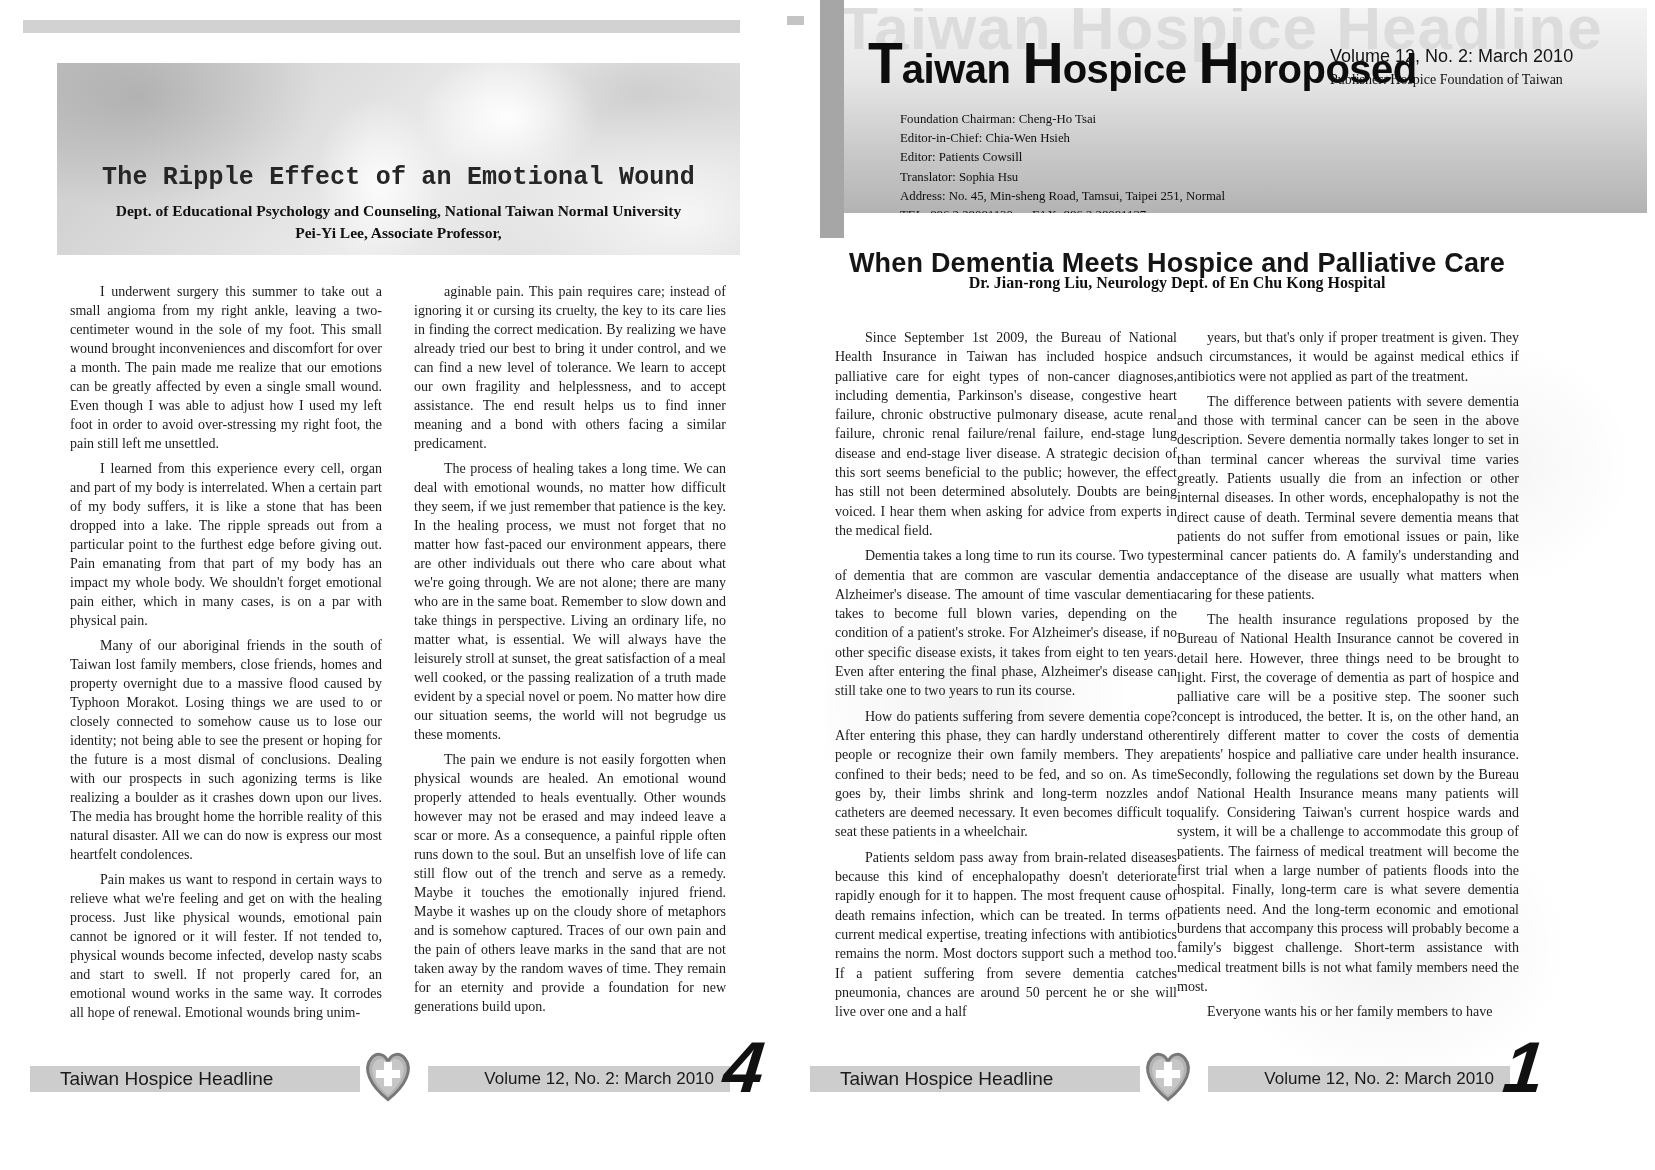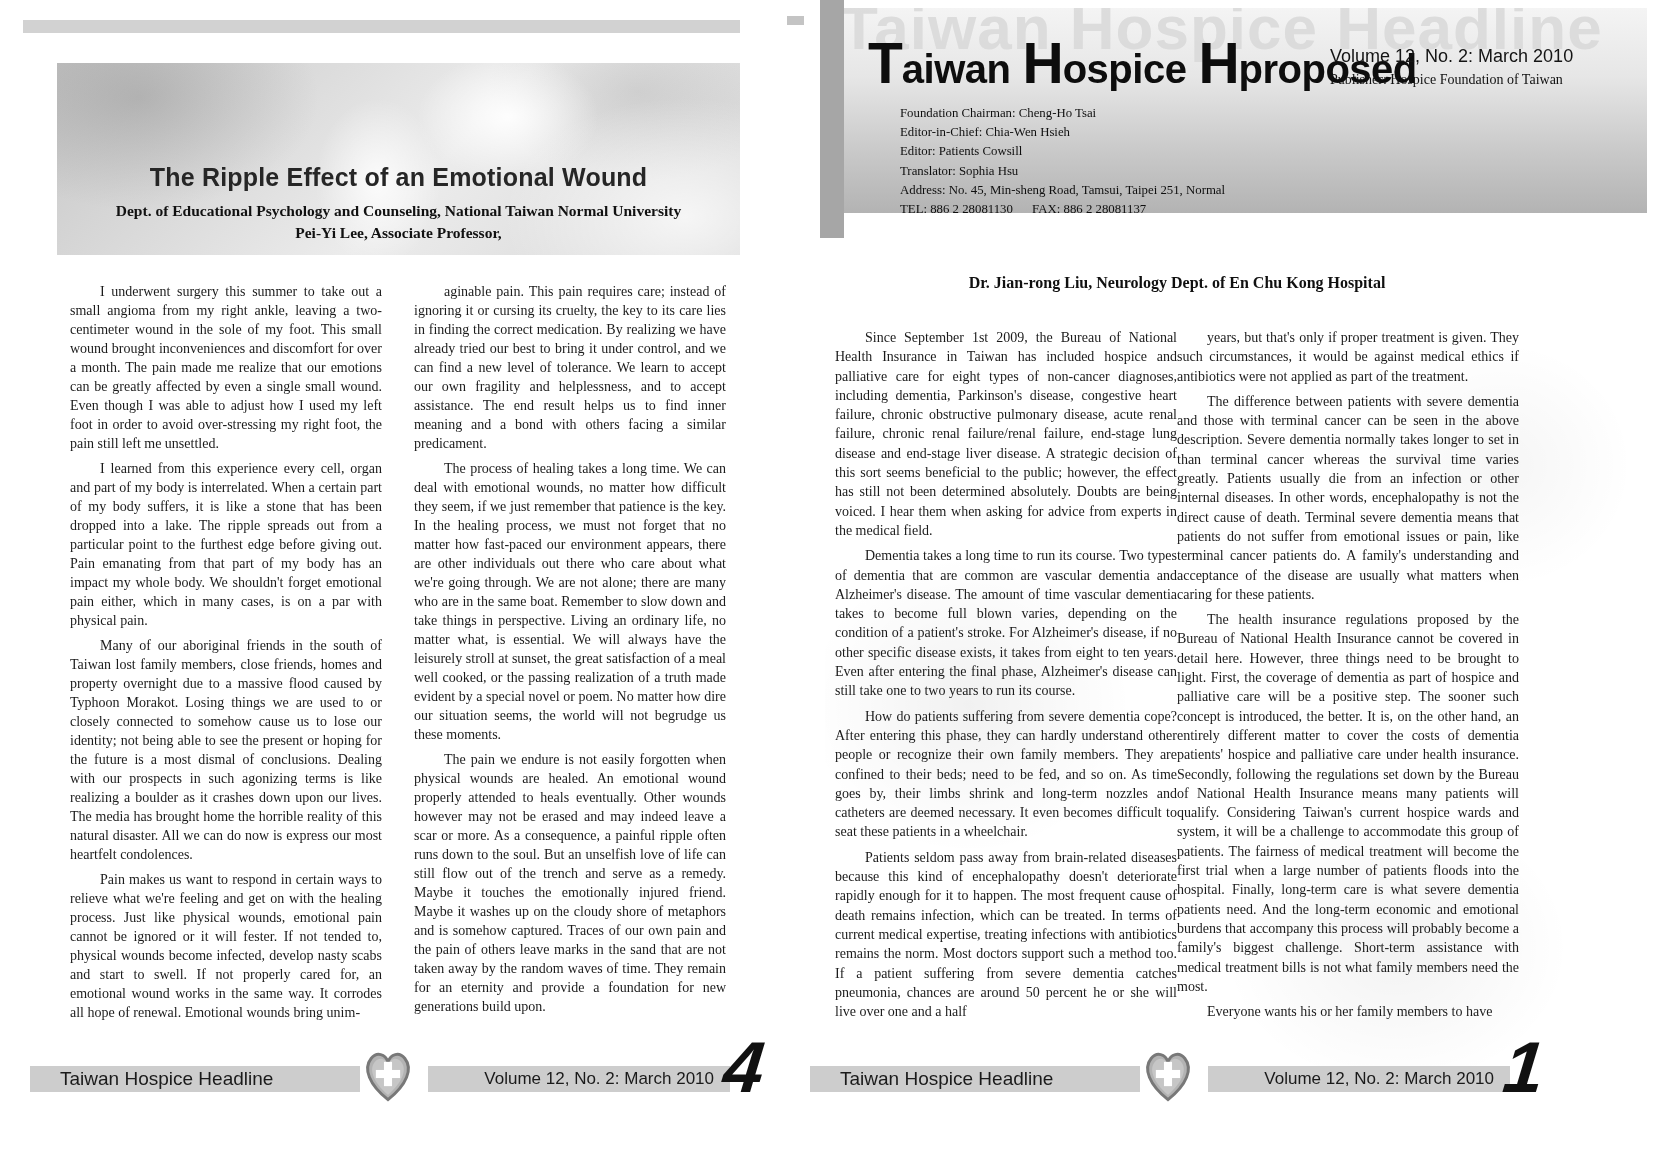--- a/index.html
+++ b/index.html
@@ -19,21 +19,21 @@
     background:
       radial-gradient(130px 90px at 66% 28%, rgba(255,255,255,.95), rgba(255,255,255,0) 70%),
       radial-gradient(90px 120px at 47% 62%, rgba(255,255,255,.85), rgba(255,255,255,0) 70%),
       radial-gradient(240px 150px at 12% 18%, rgba(110,110,110,.30), rgba(110,110,110,0) 75%),
       radial-gradient(260px 170px at 92% 80%, rgba(255,255,255,.75), rgba(255,255,255,0) 70%),
       radial-gradient(200px 120px at 85% 15%, rgba(130,130,130,.22), rgba(130,130,130,0) 75%),
       linear-gradient(135deg, #c6c6c6, #ececec 55%, #d6d6d6);
     text-align:center;
   }
   .hero h1 {
-    margin:100px 0 8px; font-family:Liberation Sans, sans-serif; font-weight:bold;
+    margin:100px 0 8px; font-family:Liberation Mono, monospace; font-weight:bold;
     font-size:25px; letter-spacing:.2px; color:#262626;
   }
   .hero .byline { font-weight:bold; font-size:15.5px; line-height:1.4; color:#111; }
 
   .cols { position:absolute; display:flex; }
   #left-cols { left:70px; top:282px; width:656px; height:766px; gap:32px; overflow:hidden; }
   #right-cols { left:50px; top:328px; width:684px; height:738px; overflow:hidden; }
   .col { flex:1 1 0; }
   .col p {
     margin:0 0 6px; text-indent:30px; text-align:justify;
@@ -69,21 +69,21 @@
     font-family:"Liberation Sans", sans-serif; font-weight:bold; font-size:62px;
     color:#d9d9d9; opacity:.85; letter-spacing:1px;
   }
   .logo { position:absolute; left:24px; top:22px; white-space:nowrap; color:#0d0d0d;
     font-family:"Liberation Sans", sans-serif; font-weight:bold; }
   .logo .ini { font-size:57px; letter-spacing:-1px; }
   .logo .rest { font-size:40px; letter-spacing:-.5px; margin-right:12px; }
   .mast-right { position:absolute; left:486px; top:38px; }
   .mast-vol { font-family:"Liberation Sans", sans-serif; font-size:18px; color:#141414; }
   .mast-pub { font-size:14px; color:#111; margin-top:5px; }
-  .mast-info { position:absolute; left:56px; top:96px; font-size:12.8px; line-height:1.5; color:#0f0f0f; }
+  .mast-info { position:absolute; left:56px; top:102px; font-size:12.8px; line-height:1.5; color:#0f0f0f; }
   .mast-info div { white-space:pre; }
 
   .rp-title {
     position:absolute; left:50px; top:248px; width:684px; text-align:center;
     font-family:"Liberation Sans", sans-serif; font-weight:bold; font-size:27px;
     letter-spacing:.2px; color:#151515; margin:0;
   }
   .rp-byline {
     position:absolute; left:50px; top:274px; width:684px; text-align:center;
     font-weight:bold; font-size:16px; color:#101010;
@@ -158,20 +158,21 @@
       <div>Address: No. 45, Min-sheng Road, Tamsui, Taipei 251, Normal</div>
       <div>TEL: 886 2 28081130&nbsp;&nbsp;&nbsp;&nbsp;&nbsp;&nbsp;FAX: 886 2 28081137</div>
 
     </div>
   </div>
 
   <div class="wm wm1"></div>
   <div class="wm wm2"></div>
   <div class="wm wm3"></div>
 
+  <h2 class="rp-title">When Dementia Meets Hospice and Palliative Care</h2>
   <div class="rp-byline">Dr. Jian-rong Liu, Neurology Dept. of En Chu Kong Hospital</div>
 
   <div class="cols" id="right-cols">
     <div class="col">
       <p>Since September 1st 2009, the Bureau of National Health Insurance in Taiwan has included hospice and palliative care for eight types of non-cancer diagnoses, including dementia, Parkinson's disease, congestive heart failure, chronic obstructive pulmonary disease, acute renal failure, chronic renal failure/renal failure, end-stage lung disease and end-stage liver disease. A strategic decision of this sort seems beneficial to the public; however, the effect has still not been determined absolutely. Doubts are being voiced. I hear them when asking for advice from experts in the medical field.</p>
       <p>Dementia takes a long time to run its course. Two types of dementia that are common are vascular dementia and Alzheimer's disease. The amount of time vascular dementia takes to become full blown varies, depending on the condition of a patient's stroke. For Alzheimer's disease, if no other specific disease exists, it takes from eight to ten years. Even after entering the final phase, Alzheimer's disease can still take one to two years to run its course.</p>
       <p>How do patients suffering from severe dementia cope? After entering this phase, they can hardly understand other people or recognize their own family members. They are confined to their beds; need to be fed, and so on. As time goes by, their limbs shrink and long-term nozzles and catheters are deemed necessary. It even becomes difficult to seat these patients in a wheelchair.</p>
       <p>Patients seldom pass away from brain-related diseases because this kind of encephalopathy doesn't deteriorate rapidly enough for it to happen. The most frequent cause of death remains infection, which can be treated. In terms of current medical expertise, treating infections with antibiotics remains the norm. Most doctors support such a method too. If a patient suffering from severe dementia catches pneumonia, chances are around 50 percent he or she will live over one and a half</p>
     </div>
     <div class="col">

